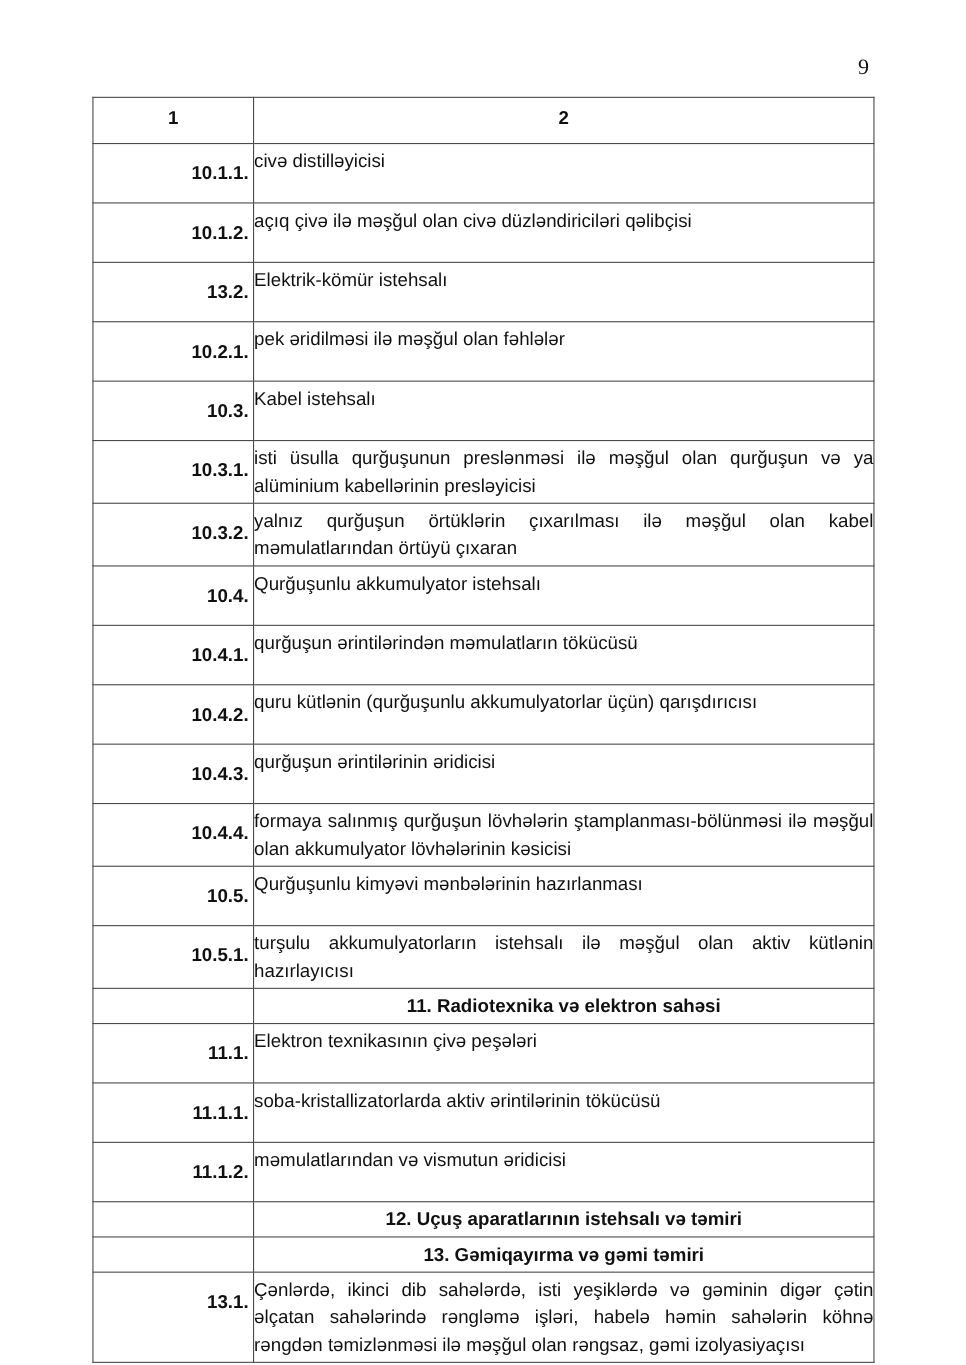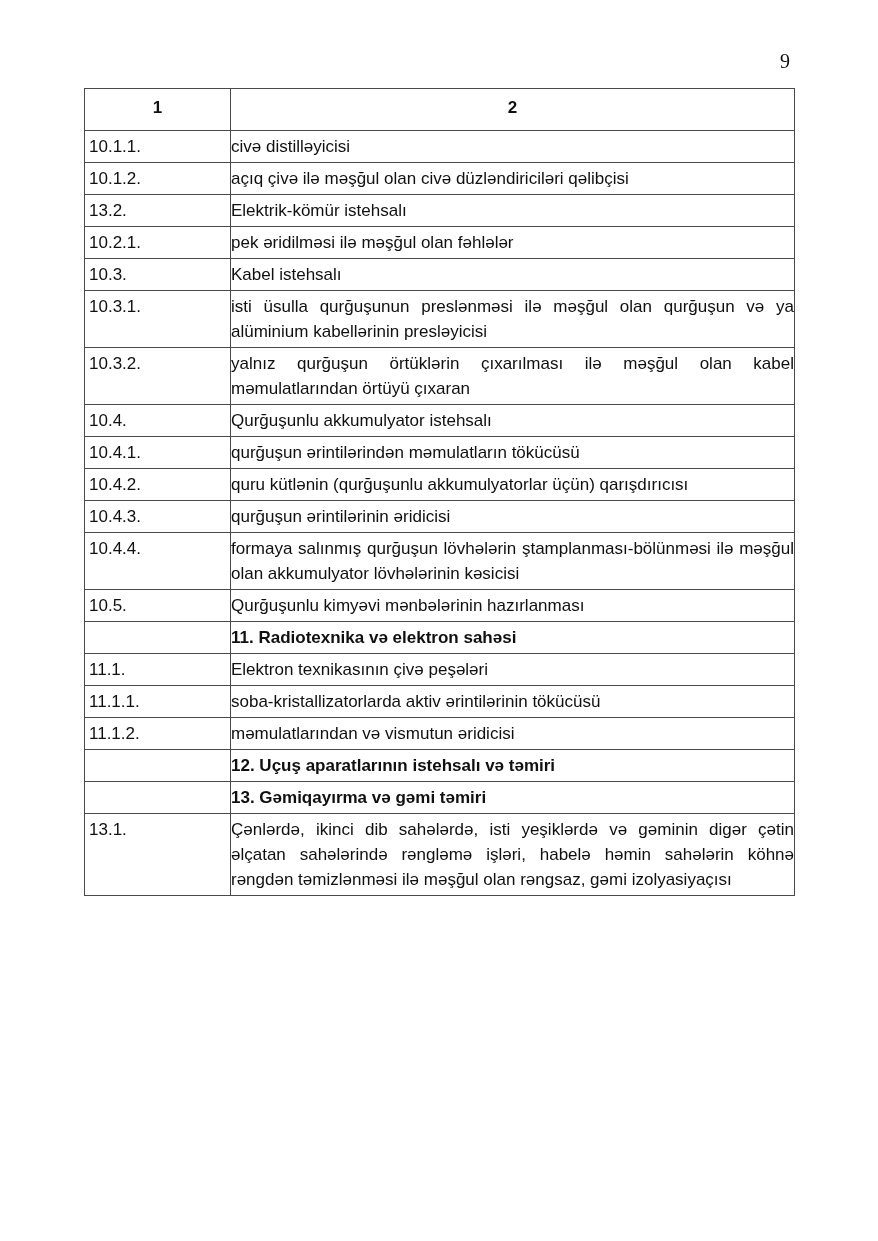--- a/index.html
+++ b/index.html
@@ -42,31 +42,32 @@
     vertical-align: top;
     color: #101010;
   }
   table.doc-table th {
     font-weight: bold;
     text-align: center;
     padding: 6px 4px 10px 4px;
     vertical-align: middle;
   }
   td.code {
-    text-align: left;
-    padding: 3px 4px;
+    text-align: right;
+    padding: 14px 4px;
     white-space: nowrap;
+    font-weight: bold;
   }
   td.text {
     text-align: justify;
     padding: 3px 0;
   }
   tr.section-row td.text {
     font-weight: bold;
-    text-align: left;
+    text-align: center;
   }
 </style>
 </head>
 <body>
 
 <div class="page">
 
   <div class="page-number">9</div>
 
   <table class="doc-table">
@@ -126,20 +127,24 @@
     <td class="text">qurğuşun ərintilərinin əridicisi</td>
   </tr>
         <tr>
     <td class="code">10.4.4.</td>
     <td class="text">formaya salınmış qurğuşun lövhələrin ştamplanması-bölünməsi ilə məşğul olan akkumulyator lövhələrinin kəsicisi</td>
   </tr>
         <tr>
     <td class="code">10.5.</td>
     <td class="text">Qurğuşunlu kimyəvi mənbələrinin hazırlanması</td>
   </tr>
+        <tr>
+    <td class="code">10.5.1.</td>
+    <td class="text">turşulu akkumulyatorların istehsalı ilə məşğul olan aktiv kütlənin hazırlayıcısı</td>
+  </tr>
         <tr class="section-row">
     <td class="code"></td>
     <td class="text">11. Radiotexnika və elektron sahəsi</td>
   </tr>
         <tr>
     <td class="code">11.1.</td>
     <td class="text">Elektron texnikasının çivə peşələri</td>
   </tr>
         <tr>
     <td class="code">11.1.1.</td>

